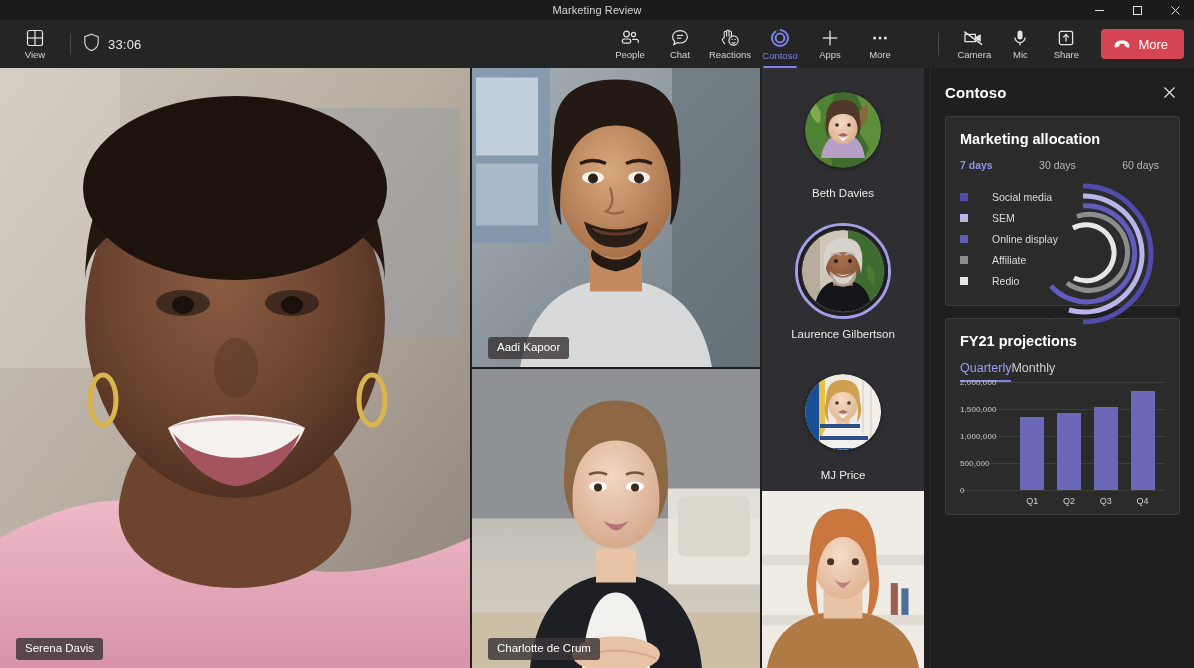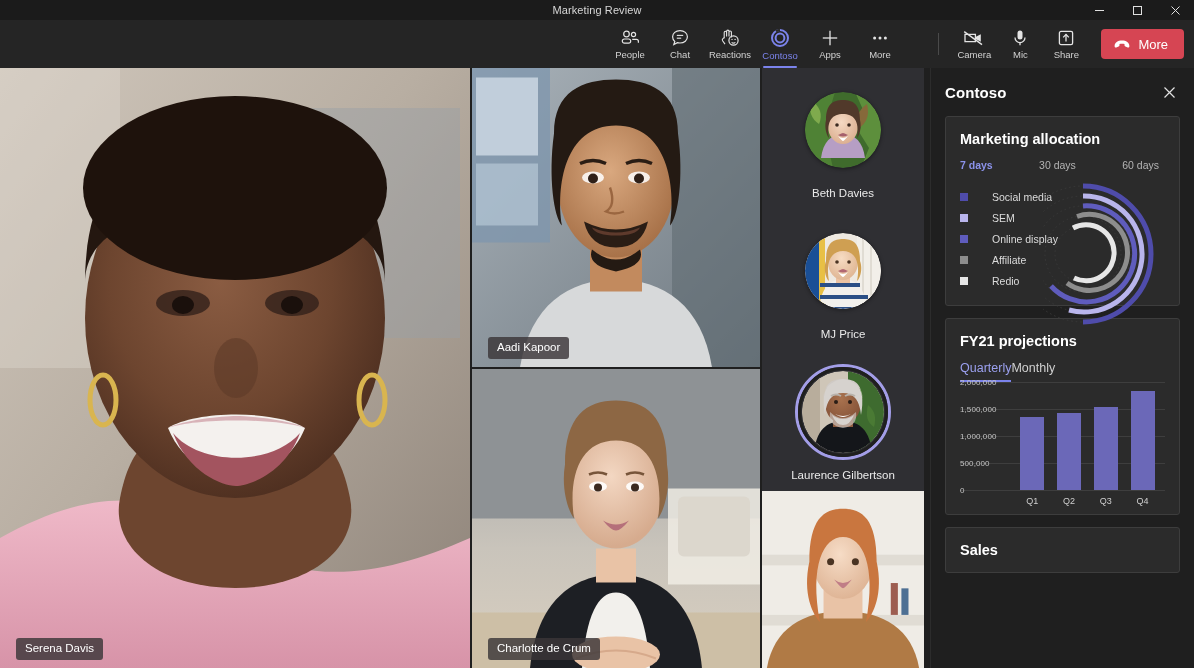--- a/index.html
+++ b/index.html
@@ -132,20 +132,37 @@
       <div class="close">
         <svg width="11" height="11" viewBox="0 0 11 11">
             <path d="M1.5 1.5 L9.5 9.5 M9.5 1.5 L1.5 9.5" stroke="#e0e0e0" stroke-width="1" fill="none"></path>
           </svg>
       </div>
     </div>
   </div>
 
   <div class="toolbar">
 
+    <div class="tb-left">
+      <div class="tb-btn">
+        <svg width="20" height="20" viewBox="0 0 20 20">
+          <rect x="2.5" y="2.5" width="15" height="15" rx="2" fill="none" stroke="#e4e4e4" stroke-width="1.2"></rect>
+          <line x1="10" y1="2.5" x2="10" y2="17.5" stroke="#e4e4e4" stroke-width="1.2"></line>
+          <line x1="2.5" y1="10" x2="17.5" y2="10" stroke="#e4e4e4" stroke-width="1.2"></line>
+        </svg>
+        <span class="lbl">View</span>
+      </div>
+      <div class="divider-v"></div>
+      <span>
+        <svg width="17" height="19" viewBox="0 0 17 19">
+            <path d="M8.5 1.2 L15.2 3.6 V9.2 c0 4.3-3.3 7-6.7 8.4 C5.1 16.2 1.8 13.5 1.8 9.2 V3.6 Z" fill="none" stroke="#cfcfcf" stroke-width="1.2"></path>
+          </svg>
+      </span>
+      <span class="timer">33:06</span>
+    </div>
 
     <div class="tb-center">
       <div class="tb-btn">
         <svg width="22" height="20" viewBox="0 0 22 20">
           <circle cx="7.5" cy="6" r="2.8" fill="none" stroke="#e4e4e4" stroke-width="1.2"></circle>
           <circle cx="14.5" cy="6.5" r="2.1" fill="none" stroke="#e4e4e4" stroke-width="1.2"></circle>
           <rect x="3.3" y="11" width="8.4" height="4.2" rx="2.1" fill="none" stroke="#e4e4e4" stroke-width="1.2"></rect>
           <path d="M13.2 11.4 h4.2 a2 2 0 0 1 2 2 v1.4" fill="none" stroke="#e4e4e4" stroke-width="1.2"></path>
         </svg>
         <span class="lbl">People</span>
@@ -375,56 +392,20 @@
                   <path d="M21 28 C21 12 28 8 38 8 C48 8 55 12 55 28 C57 36 54 44 52 46 C55 28 48 22 38 22 C28 22 21 28 24 46 C22 44 19 36 21 28 Z" fill="#51392a"></path>
                   <circle cx="32" cy="33" r="1.8" fill="#3b2a20"></circle>
                     <circle cx="44" cy="33" r="1.8" fill="#3b2a20"></circle>
                   <path d="M33 44 q5 4 10 0 q-4 5 -5 5 q-1 0 -5-5 Z" fill="#fff"></path>
                   <path d="M33 43 q5 3 10 0 q-4-2 -5-2 q-1 0 -5 2 Z" fill="#a5606c"></path>
                 </g>
               </svg>
             </div>
           </div>
           <div class="avname">Beth Davies</div>
-        </div>
-
-        <div class="avatar-cell">
-          <div class="avatar-wrap">
-            <div class="avatar">
-              <svg width="76" height="76" viewBox="0 0 76 76">
-                <defs>
-                    <clipPath id="cl3">
-                      <circle cx="38" cy="38" r="38"></circle>
-                    </clipPath>
-                <radialGradient id="sk3" cx="45%" cy="40%" r="60%">
-                      <stop offset="0%" stop-color="#f7dcc3"></stop>
-                      <stop offset="100%" stop-color="#e0b795"></stop>
-                    </radialGradient>
-                  </defs>
-                <g clip-path="url(#cl3)">
-                  <rect width="76" height="76" fill="#eee9e1"></rect>
-                  <rect x="0" y="0" width="14" height="76" fill="#1a4f96"></rect>
-                  <rect x="14" y="0" width="6" height="76" fill="#e8c045"></rect>
-                  <rect x="52" y="0" width="24" height="76" fill="#f2efe9"></rect>
-                  <line x1="58" y1="0" x2="58" y2="76" stroke="#d9d4cb" stroke-width="1.4"></line>
-                  <line x1="66" y1="0" x2="66" y2="76" stroke="#d9d4cb" stroke-width="1.4"></line>
-                  <path d="M14 76 C16 54 26 46 38 46 C50 46 60 54 62 76 Z" fill="#f2f0ec"></path>
-                  <path d="M15 76 h48 M15 64 h48 M15 52 h40" stroke="#2b4f86" stroke-width="4"></path>
-                  <path d="M31 40 h14 v10 h-14 Z" fill="#ecc3a3"></path>
-                  <ellipse cx="38" cy="29" rx="15" ry="18" fill="url(#sk3)"></ellipse>
-                  <path d="M21 28 C21 10 28 6 38 6 C48 6 55 10 55 28 C58 36 55 46 52 48 C56 26 48 18 38 18 C28 18 20 26 24 48 C21 46 18 36 21 28 Z" fill="#cf9f52"></path>
-                  <circle cx="32" cy="29" r="1.8" fill="#4a3423"></circle>
-                    <circle cx="44" cy="29" r="1.8" fill="#4a3423"></circle>
-                  <path d="M33 39 q5 4 10 0 q-4 5 -5 5 q-1 0 -5-5 Z" fill="#fff"></path>
-                  <path d="M33 38 q5 3 10 0 q-4-2 -5-2 q-1 0 -5 2 Z" fill="#b16873"></path>
-                </g>
-              </svg>
-            </div>
-          </div>
-          <div class="avname">MJ Price</div>
         </div>
 
         <div class="avatar-cell">
           <div class="avatar-wrap">
             <div class="ring"></div>
             <div class="ring-gap"></div>
             <div class="avatar-lg">
               <svg width="82" height="82" viewBox="0 0 82 82">
                 <defs>
                     <clipPath id="cl2">
@@ -453,20 +434,56 @@
                   <path d="M30 44 q11 8 22 0 q-4 10 -11 10 q-7 0 -11-10 Z" fill="#e8e4e0"></path>
                   <path d="M33 43 q8 4 16 0 q-5 3 -8 3 q-3 0 -8-3 Z" fill="#fff"></path>
                   <path d="M28 41 q13 12 26 0 q2 14 -13 16 q-15-2 -13-16 Z" fill="#cfcac4" opacity=".65"></path>
                 </g>
               </svg>
             </div>
           </div>
           <div class="avname">Laurence Gilbertson</div>
         </div>
 
+        <div class="avatar-cell">
+          <div class="avatar-wrap">
+            <div class="avatar">
+              <svg width="76" height="76" viewBox="0 0 76 76">
+                <defs>
+                    <clipPath id="cl3">
+                      <circle cx="38" cy="38" r="38"></circle>
+                    </clipPath>
+                <radialGradient id="sk3" cx="45%" cy="40%" r="60%">
+                      <stop offset="0%" stop-color="#f7dcc3"></stop>
+                      <stop offset="100%" stop-color="#e0b795"></stop>
+                    </radialGradient>
+                  </defs>
+                <g clip-path="url(#cl3)">
+                  <rect width="76" height="76" fill="#eee9e1"></rect>
+                  <rect x="0" y="0" width="14" height="76" fill="#1a4f96"></rect>
+                  <rect x="14" y="0" width="6" height="76" fill="#e8c045"></rect>
+                  <rect x="52" y="0" width="24" height="76" fill="#f2efe9"></rect>
+                  <line x1="58" y1="0" x2="58" y2="76" stroke="#d9d4cb" stroke-width="1.4"></line>
+                  <line x1="66" y1="0" x2="66" y2="76" stroke="#d9d4cb" stroke-width="1.4"></line>
+                  <path d="M14 76 C16 54 26 46 38 46 C50 46 60 54 62 76 Z" fill="#f2f0ec"></path>
+                  <path d="M15 76 h48 M15 64 h48 M15 52 h40" stroke="#2b4f86" stroke-width="4"></path>
+                  <path d="M31 40 h14 v10 h-14 Z" fill="#ecc3a3"></path>
+                  <ellipse cx="38" cy="29" rx="15" ry="18" fill="url(#sk3)"></ellipse>
+                  <path d="M21 28 C21 10 28 6 38 6 C48 6 55 10 55 28 C58 36 55 46 52 48 C56 26 48 18 38 18 C28 18 20 26 24 48 C21 46 18 36 21 28 Z" fill="#cf9f52"></path>
+                  <circle cx="32" cy="29" r="1.8" fill="#4a3423"></circle>
+                    <circle cx="44" cy="29" r="1.8" fill="#4a3423"></circle>
+                  <path d="M33 39 q5 4 10 0 q-4 5 -5 5 q-1 0 -5-5 Z" fill="#fff"></path>
+                  <path d="M33 38 q5 3 10 0 q-4-2 -5-2 q-1 0 -5 2 Z" fill="#b16873"></path>
+                </g>
+              </svg>
+            </div>
+          </div>
+          <div class="avname">MJ Price</div>
+        </div>
+
         <div class="tile-bottomright">
           <svg width="162" height="100" viewBox="0 0 162 100" preserveAspectRatio="xMidYMin slice" style="position:absolute;inset:0;width:100%;height:100%">
             <defs>
                 <radialGradient id="sk4" cx="45%" cy="40%" r="60%">
                   <stop offset="0%" stop-color="#f6dcc6"></stop>
                   <stop offset="100%" stop-color="#dfb596"></stop>
                 </radialGradient>
               </defs>
             <rect width="162" height="100" fill="#efece6"></rect>
             <rect x="0" y="36" width="162" height="6" fill="#e0dcd4"></rect>
@@ -580,19 +597,16 @@
             <div class="xlabels">
               <span>Q1</span>
               <span>Q2</span>
               <span>Q3</span>
               <span>Q4</span>
             </div>
           </div>
           <div style="height:18px"></div>
         </div>
 
-        <div class="card card-sales">
-          <h3>Sales</h3>
-        </div>
       </div>
     </div>
   </div>
 </div>
 
 </body></html>

